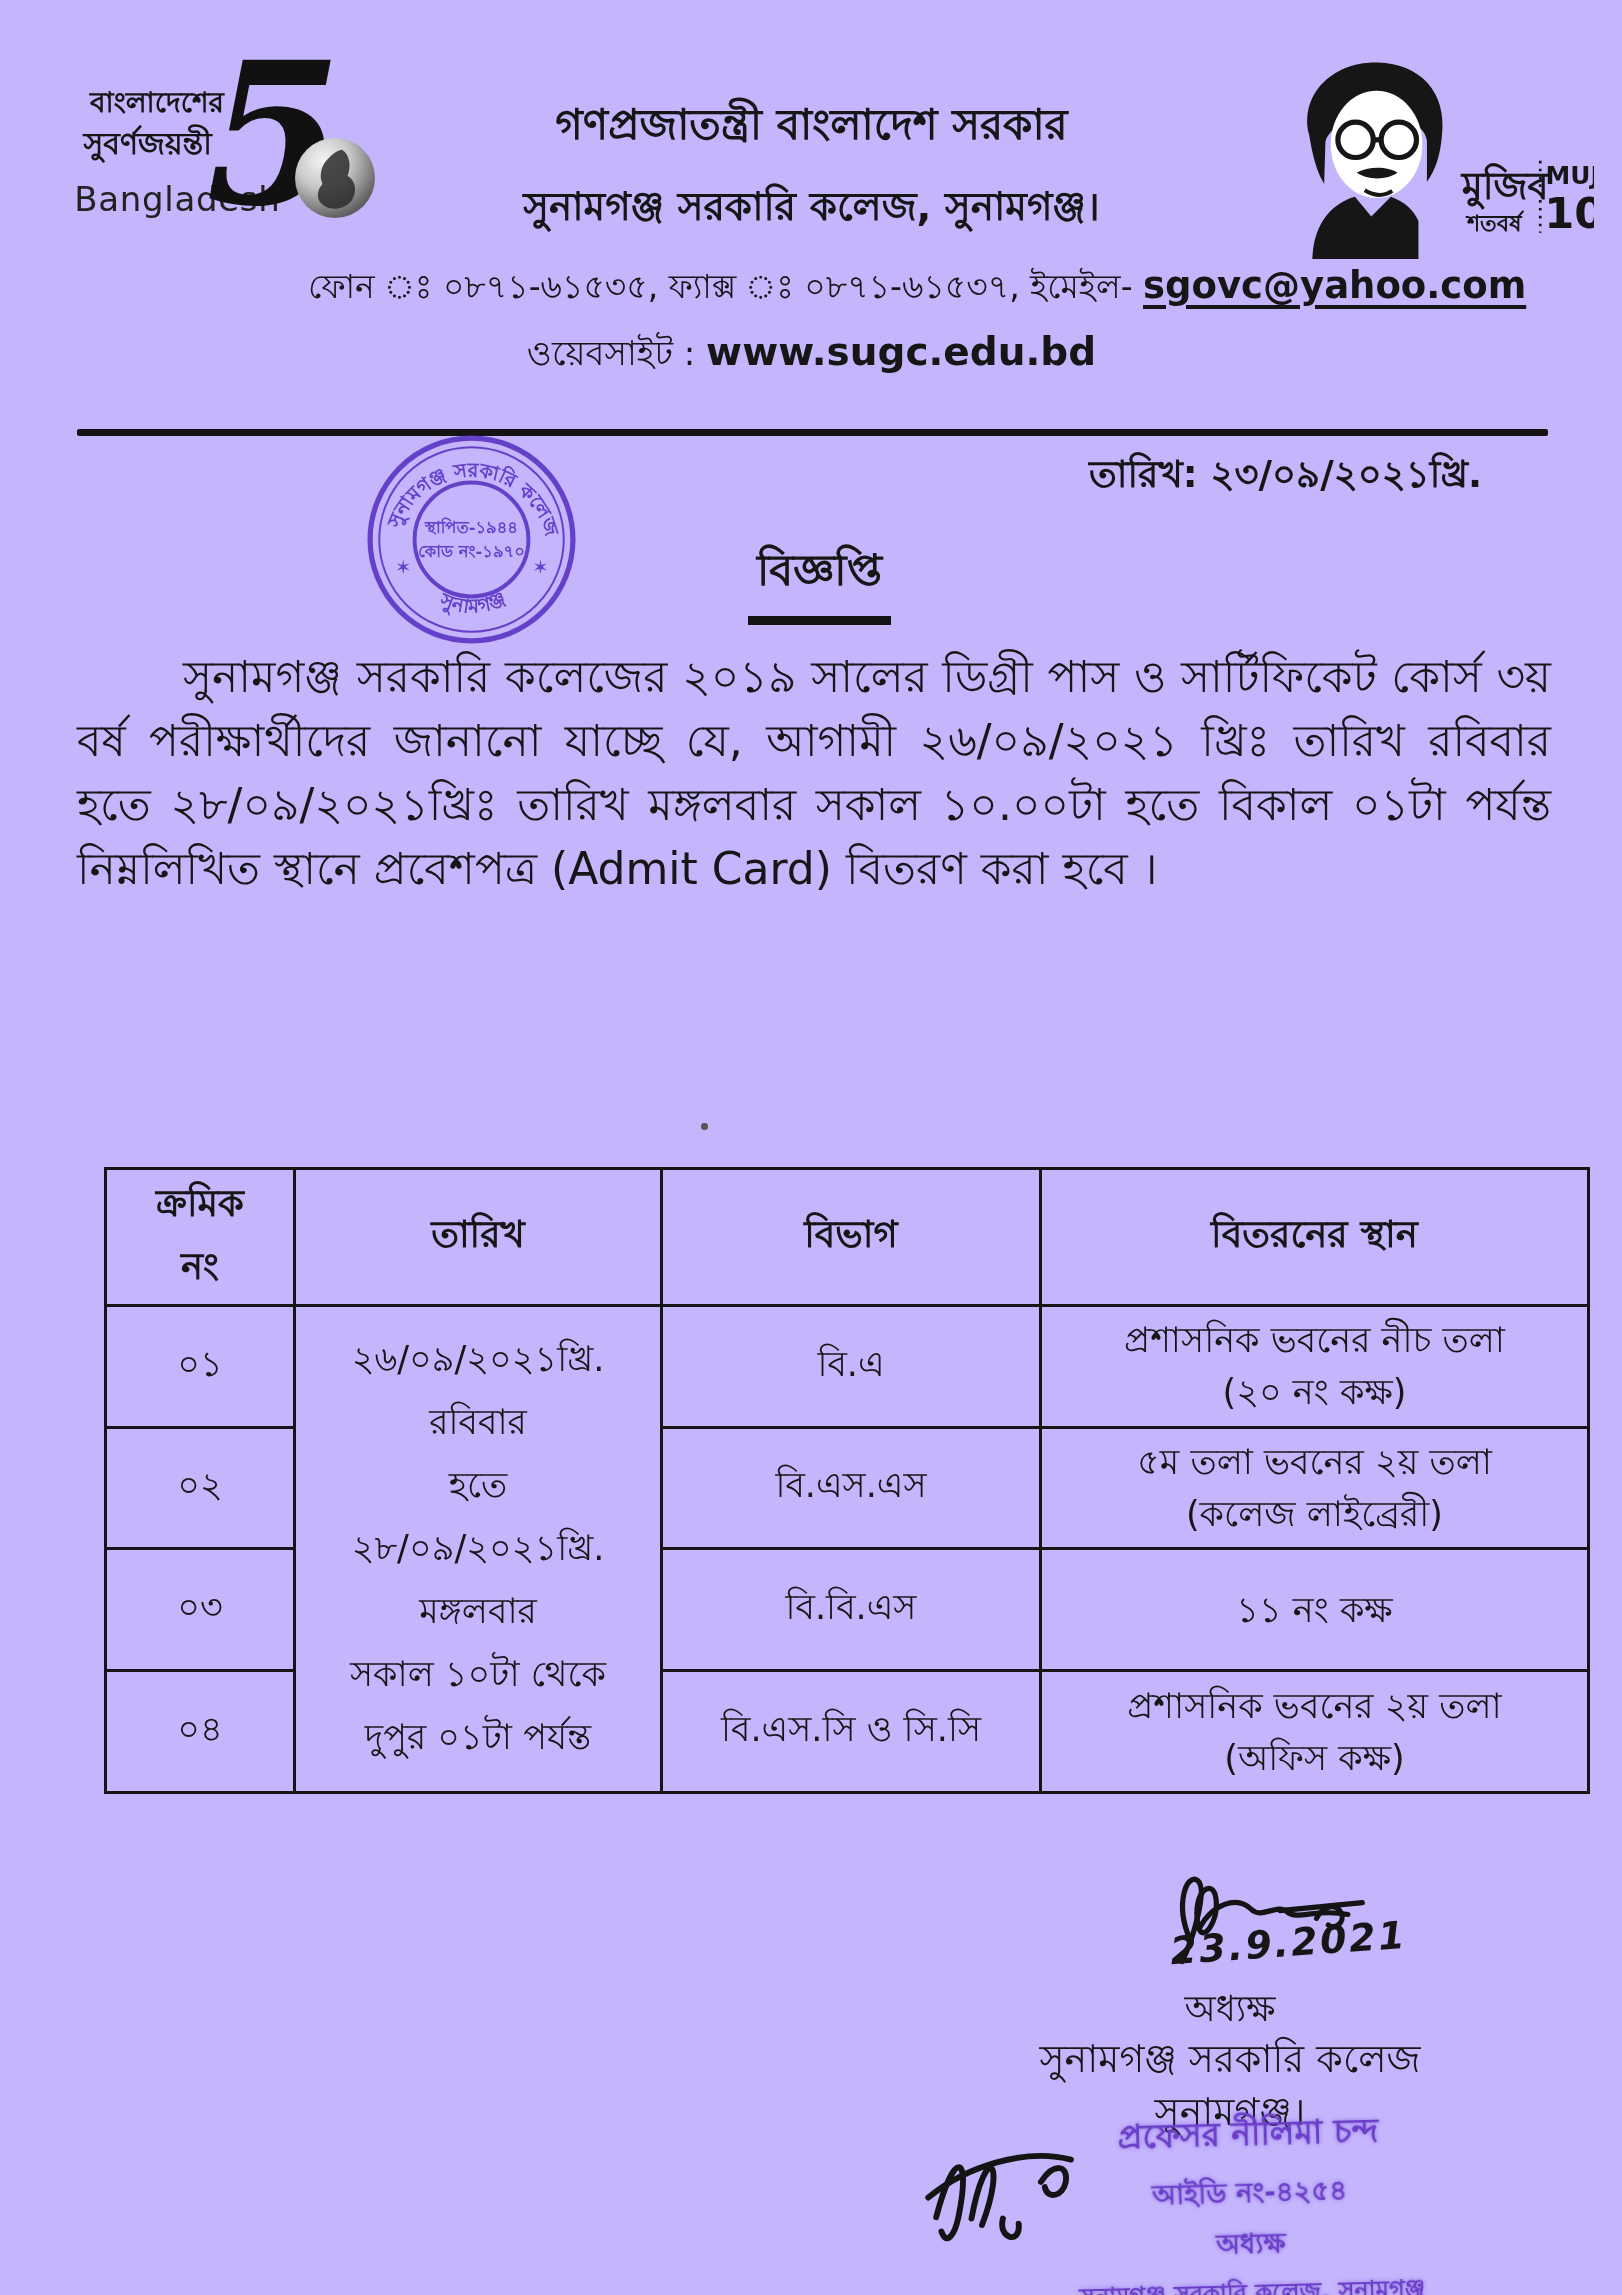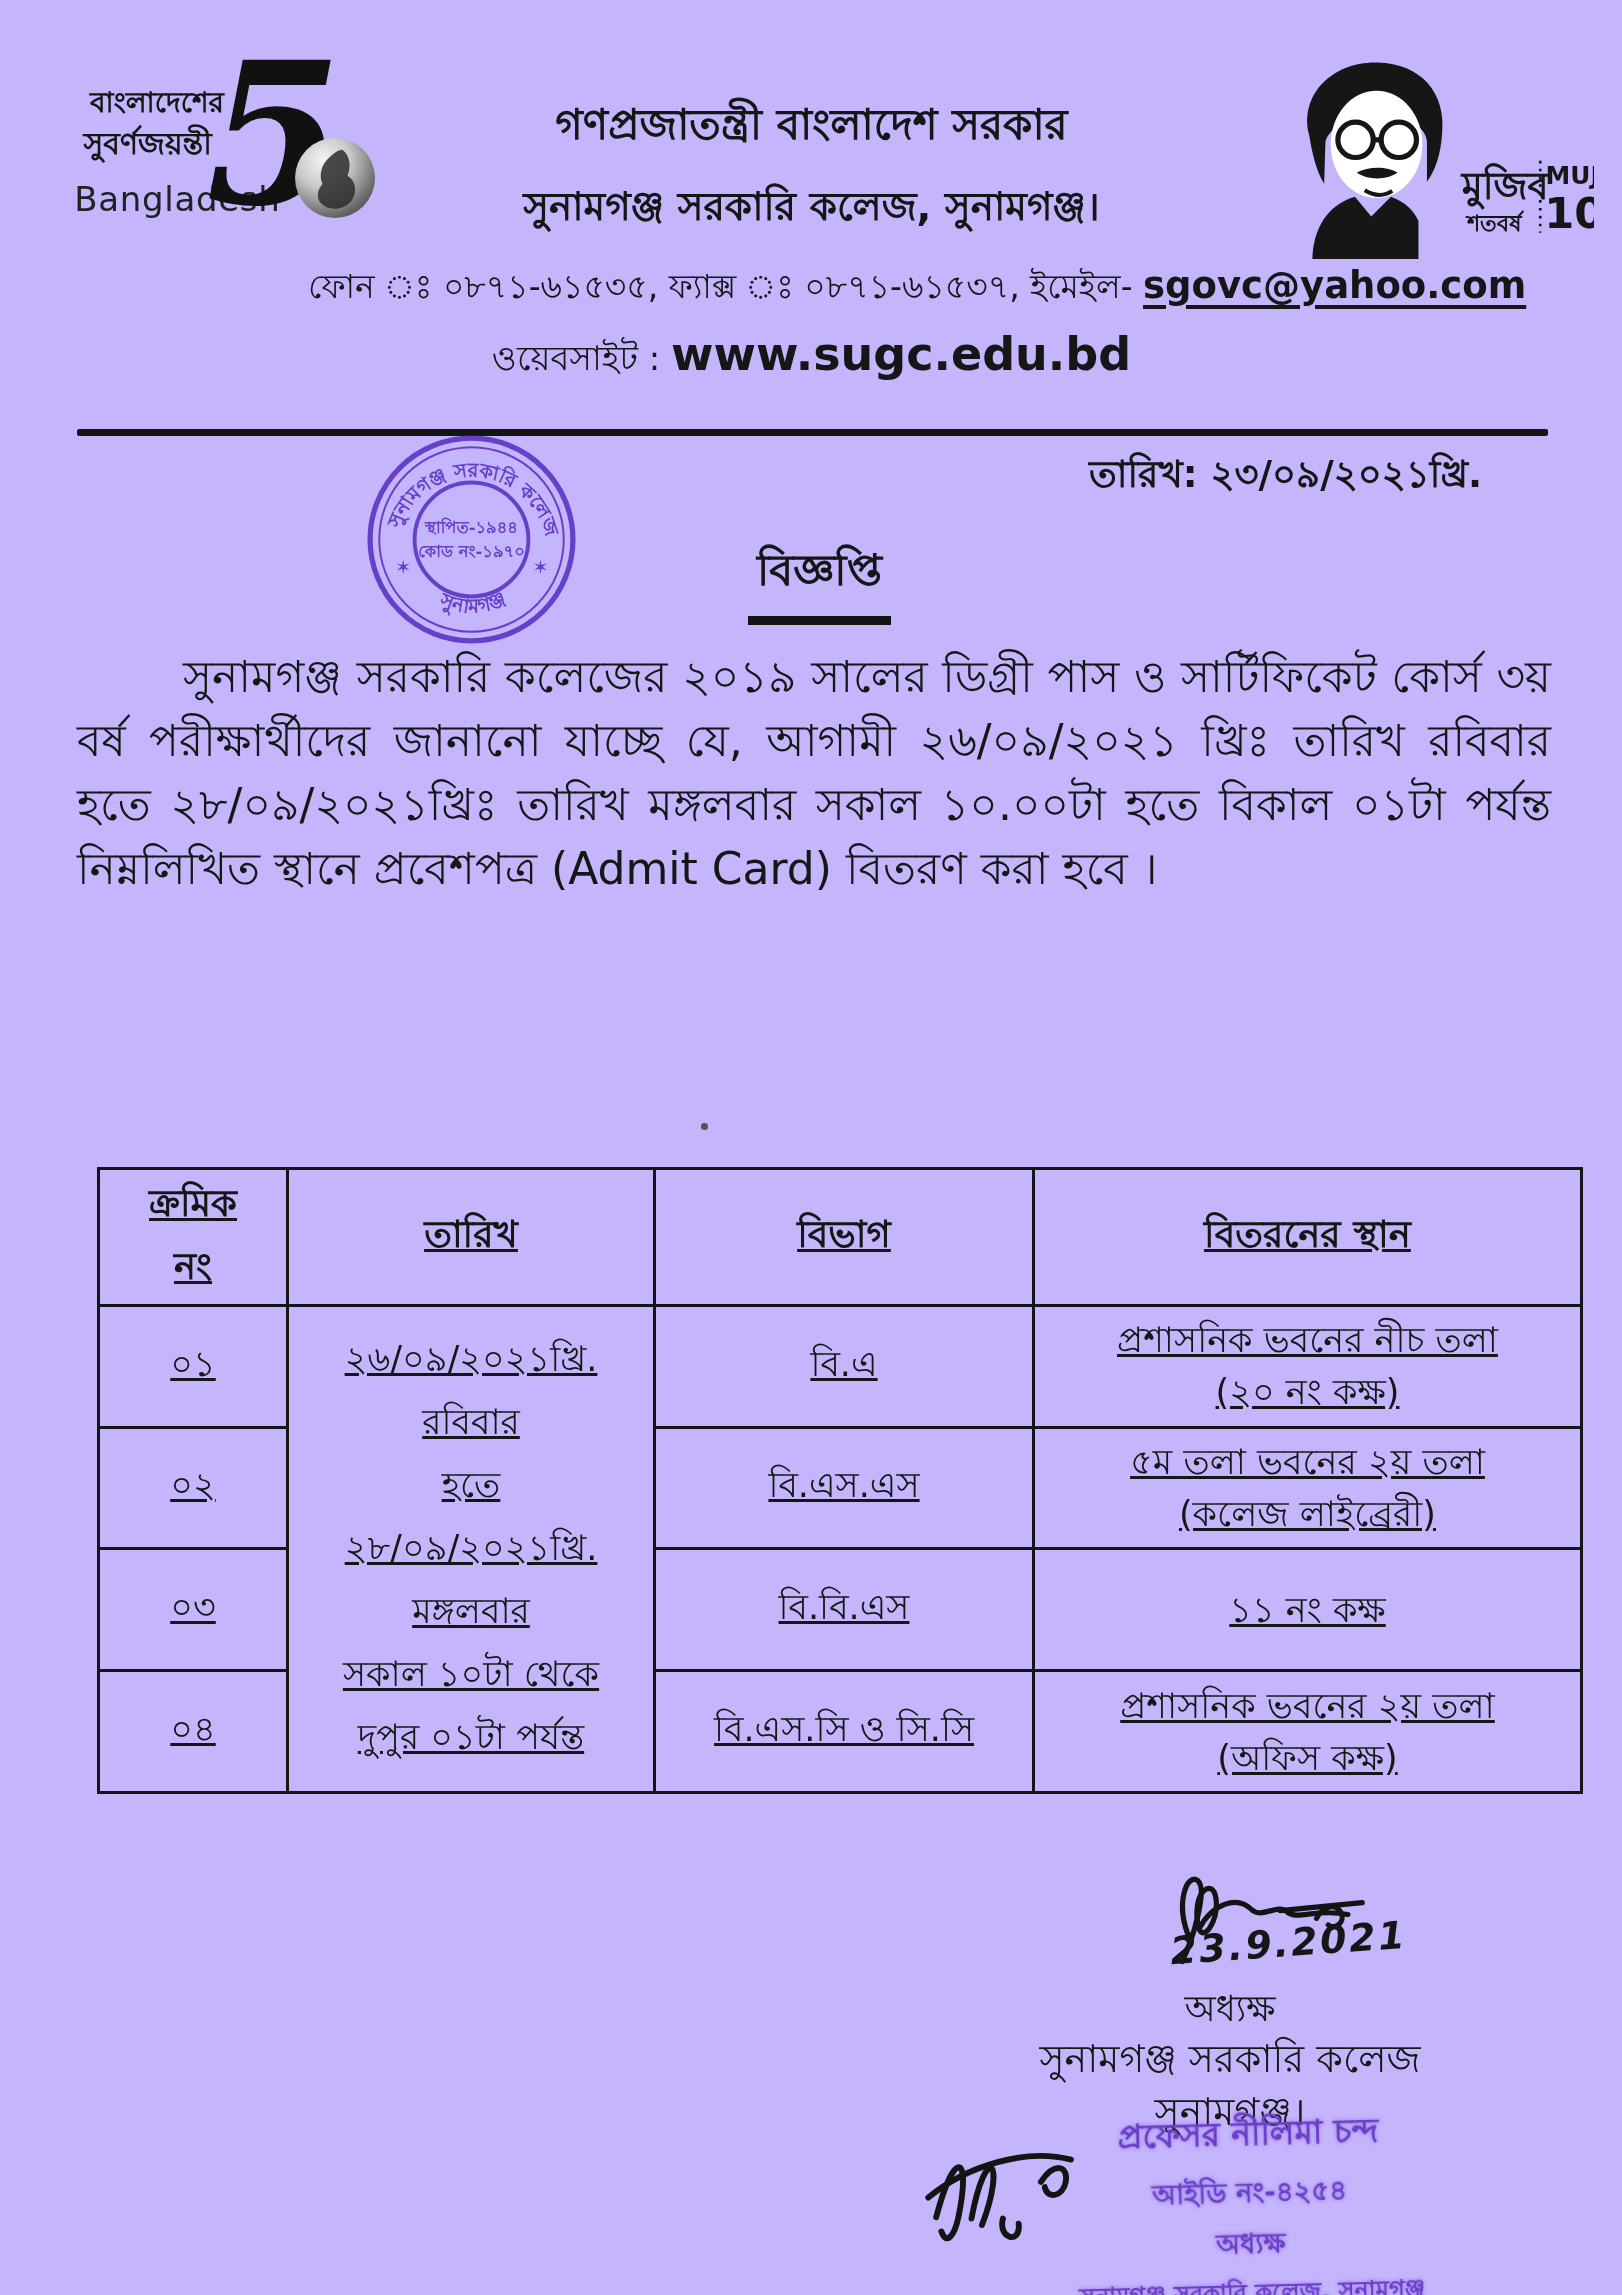--- a/index.html
+++ b/index.html
@@ -11,21 +11,21 @@
   .pre{white-space:pre-line;}
 
   
   .header-center{position:absolute; left:308px; right:308px; top:92px; text-align:center;}
   .gov-title{font-size:42px; font-weight:600; margin-bottom:13px;}
   .office-title{font-size:44px; font-weight:700; margin-bottom:19.6px;}
   .college-title{font-size:39px; font-weight:600; margin-bottom:19.6px;}
   .contact-line{font-size:33px; white-space:nowrap; margin-bottom:10.5px;}
   .contact-line .email{font-weight:700; text-decoration:underline; text-decoration-thickness:3.9px; text-underline-offset:6.5px; font-size:37px;}
   .website-line{font-size:34px;}
-  .website-line .site{font-weight:700; font-size:46px;}
+  .website-line .site{font-weight:700; font-size:39px;}
   .head-rule{position:absolute; left:77px; width:1471px; top:429px; height:6.5px; background:#141414; border-radius:2px;}
 
   
   .logo50{position:absolute; left:69px; top:56px; width:308px; height:236px;}
   .l50-t1{position:absolute; left:21px; top:25px; font-size:28px; font-weight:600;}
   .l50-t2{position:absolute; left:14.4px; top:64px; font-size:30px; font-weight:600;}
   .l50-en{position:absolute; left:5.2px; top:123px; font-size:34px; color:#222; letter-spacing:0.7px;}
   .l50-five{position:absolute; left:137px; top:-19.6px; font-family:"DejaVu Serif",serif; font-style:italic; font-weight:700; font-size:196px; line-height:196px; color:#111;}
   .l50-zero{position:absolute; left:226px; top:82px; width:80px; height:80px; border-radius:50%;
     background:radial-gradient(circle at 35% 28%, #f4f4f4 0%, #c9c9c9 35%, #6e6e6e 70%, #262626 100%);}
@@ -40,21 +40,21 @@
   .notice-title{position:absolute; left:16px; right:0; top:538px; text-align:center;}
   .notice-title span{display:inline-block; font-size:43px; font-weight:700; border-bottom:9.2px solid #141414; padding:0 9.2px 6.5px 9.2px;}
 
   
   .body-para{position:absolute; left:77px; width:1474px; font-size:44px; line-height:64px; text-align:justify; text-indent:106px; margin:0;}
   .para1{top:645px;}
   .para2{top:915px;}
   .ink-dot{position:absolute; left:701px; top:1123px; width:6.5px; height:6.5px; border-radius:50%; background:#555;}
 
   
-  table.sched{position:absolute; left:97px; top:1167px; width:1420px; border-collapse:collapse; table-layout:fixed;text-decoration:underline;}
+  table.sched{position:absolute; left:104px; top:1167px; width:1420px; border-collapse:collapse; table-layout:fixed;}
   .sched th,.sched td{border:3.3px solid #151515; text-align:center; vertical-align:middle; padding:3.9px 6.5px; overflow:hidden;}
   .sched th{font-size:37px; font-weight:700; height:113px;}
   .sched td{font-size:35px; height:111px;}
   .sched .venue{line-height:52px;}
   .sched .datecell{line-height:63px; font-size:35px;}
   .col-sl{width:173px;} .col-date{width:351px;} .col-dept{width:363px;} .col-venue{width:532px;}
 
   
   .sig-main{position:absolute; left:1152px; top:1862px; width:222px; height:118px;}
   .sig-date{position:absolute; left:1170px; top:1921px; font-size:38px; font-style:italic; font-weight:600; transform:rotate(-4deg); letter-spacing:2.6px;}

